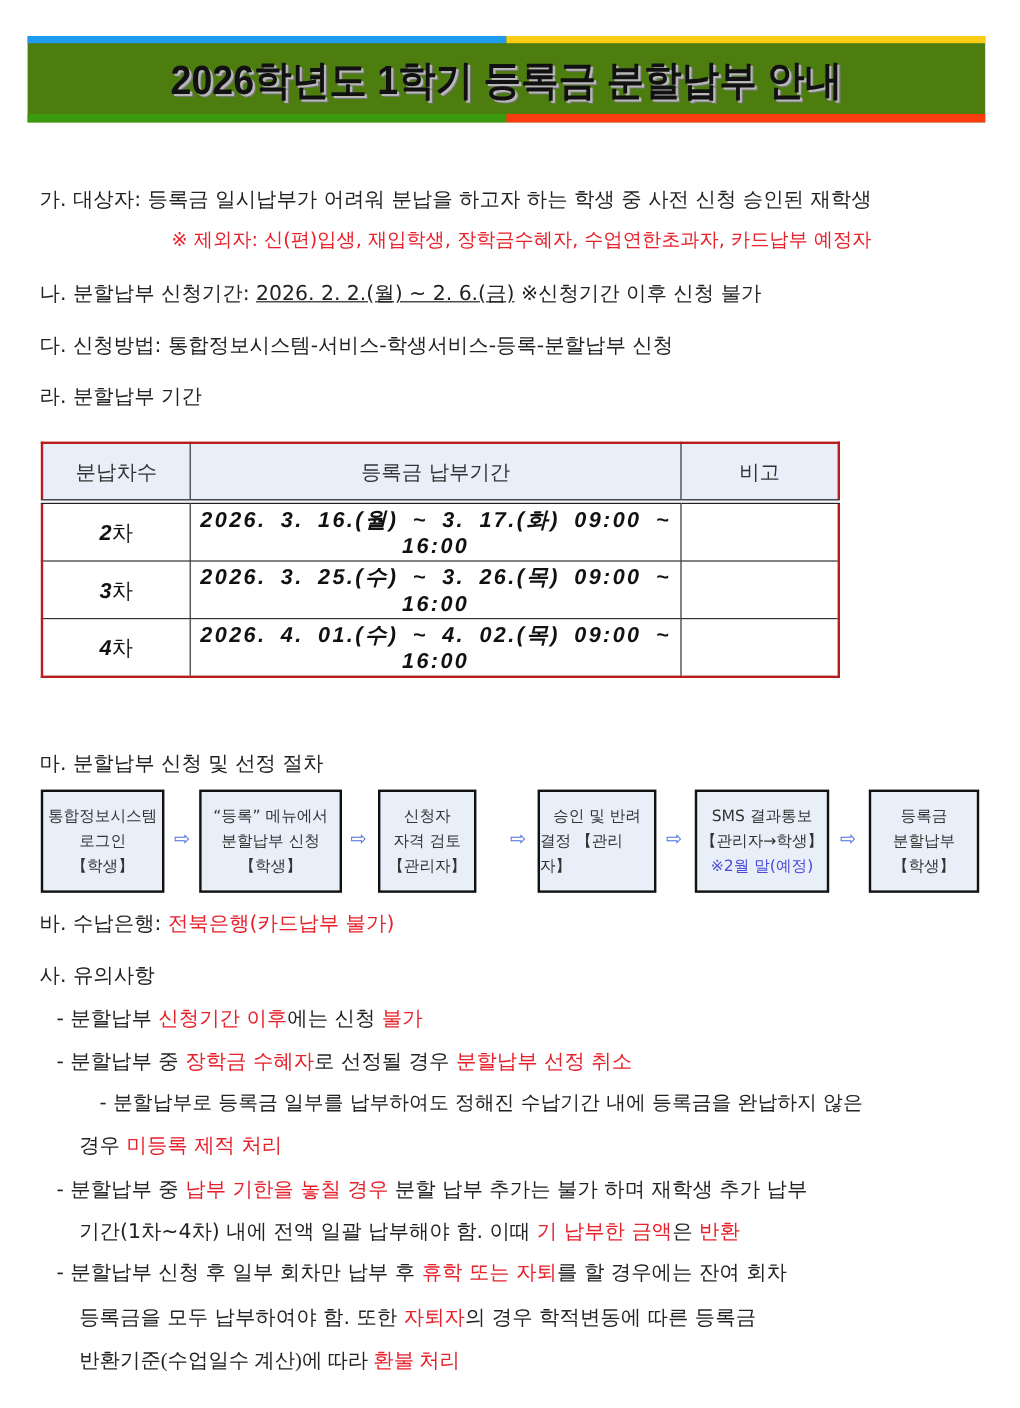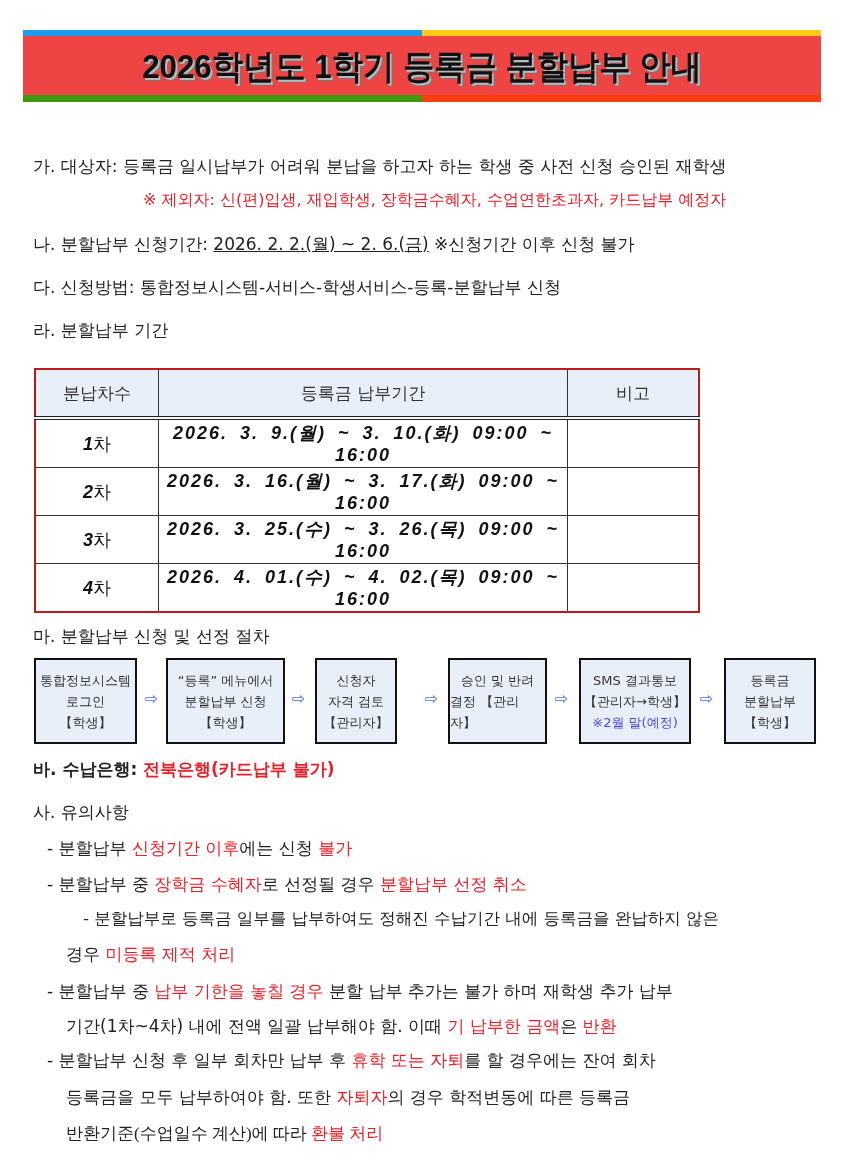--- a/index.html
+++ b/index.html
@@ -1,21 +1,21 @@
 <!DOCTYPE html>
 <html><head>
   <meta charset="utf-8">
   <style>
     html, body { margin: 0; padding: 0; background: #ffffff; }
     body {
       width: 850px; height: 1173px; position: relative; overflow: hidden;
       font-family: "DejaVu Sans", "Liberation Sans", sans-serif;
       color: #222222;
     }
-    .header { position: absolute; left: 23px; top: 30px; width: 798px; height: 72px; background: #ef4444; }
+    .header { position: absolute; left: 23px; top: 30px; width: 798px; height: 72px; background: #4d7c0f; }
     .bar { position: absolute; height: 6px; width: 399px; }
     .bar.tl { left: 0; top: 0; background: #1e9bef; }
     .bar.tr { left: 399px; top: 0; background: #fccb14; }
     .bar.bl { left: 0; bottom: 0; height: 7px; background: #3c9a0e; }
     .bar.br { left: 399px; bottom: 0; height: 7px; background: #fa3d0f; }
     .title {
       position: absolute; left: 0; right: 0; top: 14px; text-align: center;
       font-family: "Liberation Sans", "DejaVu Sans", sans-serif;
       font-size: 34px; font-weight: bold; color: #111;
       letter-spacing: 0px;
@@ -82,25 +82,20 @@
 <table class="sched">
   <thead>
     <tr>
       <th style="width:120px;">분납차수</th>
       <th>등록금 납부기간</th>
       <th style="width:128px;">비고</th>
     </tr>
   </thead>
   <tbody>
     <tr>
-      <td class="round"><b>1</b><span style="font-weight:normal;">차</span></td>
-      <td class="period">2026. 3. 9.(월) ~ 3. 10.(화) 09:00 ~ 16:00</td>
-      <td></td>
-    </tr>
-    <tr>
       <td class="round"><b>2</b><span style="font-weight:normal;">차</span></td>
       <td class="period">2026. 3. 16.(월) ~ 3. 17.(화) 09:00 ~ 16:00</td>
       <td></td>
     </tr>
     <tr>
       <td class="round"><b>3</b><span style="font-weight:normal;">차</span></td>
       <td class="period">2026. 3. 25.(수) ~ 3. 26.(목) 09:00 ~ 16:00</td>
       <td></td>
     </tr>
     <tr>
@@ -146,21 +141,21 @@
   <div class="blue">※2월 말(예정)</div>
 </div>
 <div class="arrow" style="left:700px;">⇨</div>
 
 <div class="flow-box" style="left:724px; width:92px;">
   <div>등록금</div>
   <div>분할납부</div>
   <div>【학생】</div>
 </div>
 
-<div class="line" style="top:758px;font-weight:bold;">
+<div class="line" style="top:758px;">
   <span>바. 수납은행: </span><span class="red">전북은행(카드납부 불가)</span>
 </div>
 
 <div class="line" style="top:801px;">사. 유의사항</div>
 
 <div class="bullet" style="top:837px;">
   <span>- 분할납부 </span><span class="red">신청기간 이후</span><span>에는 신청 </span><span class="red">불가</span>
 </div>
 <div class="bullet" style="top:873px;">
   <span>- 분할납부 중 </span><span class="red">장학금 수혜자</span><span>로 선정될 경우 </span><span class="red">분할납부 선정 취소</span>

